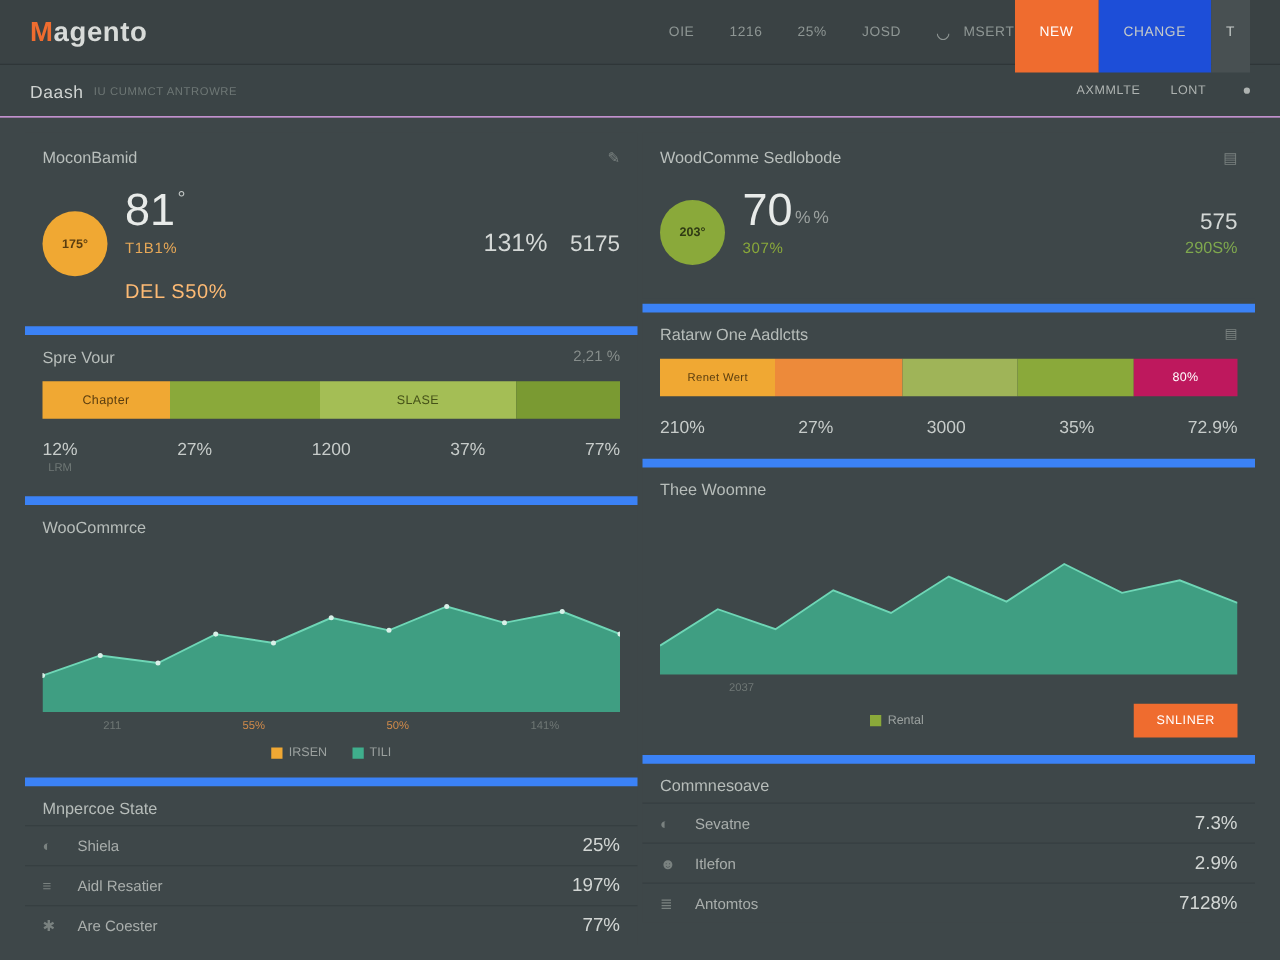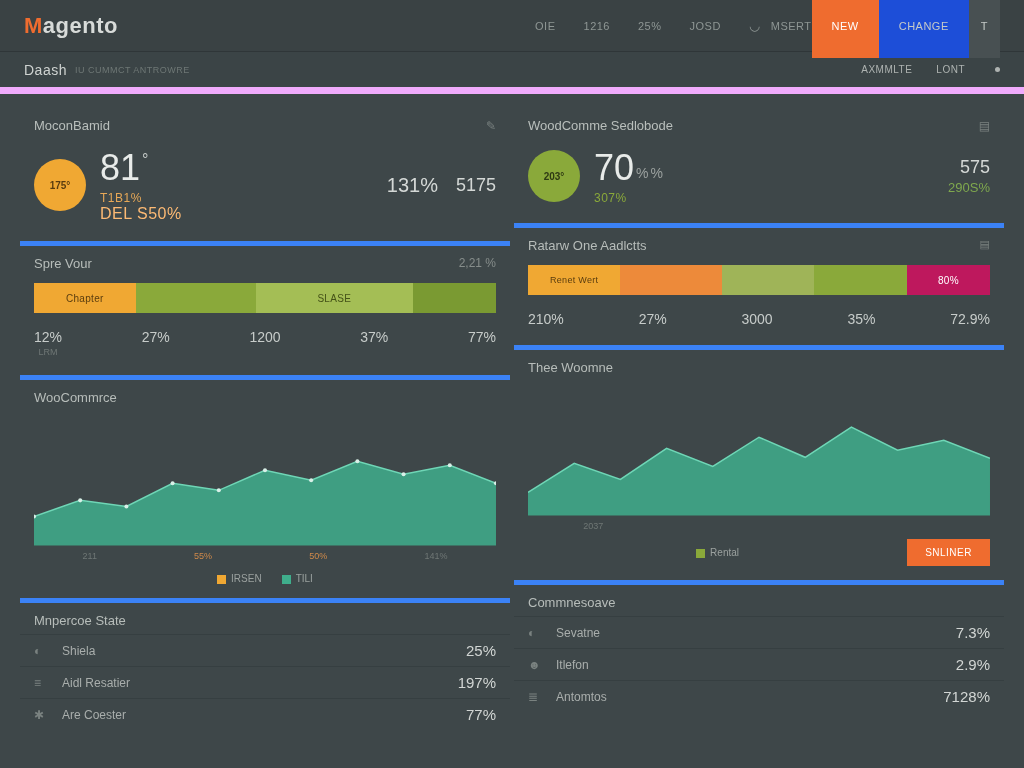--- a/index.html
+++ b/index.html
@@ -8,45 +8,45 @@
 .topbar{height:52px;background:#3a4244;display:flex;align-items:center;padding:0 24px;border-bottom:1px solid #2f3638}
 .logo{font-size:22px;font-weight:600;letter-spacing:.5px}
 .logo .m{color:#ef6c2f}.logo .rest{color:#d8dbd9}
 .topnav{margin-left:auto;display:flex;gap:28px;align-items:center}
 .topnav span{color:#8e9694;font-size:11px;letter-spacing:.5px}
 .topnav .cup{color:#8e9694;font-size:13px;margin-right:-18px}
 .btn{padding:16px 20px;color:#fff;font-size:11px;letter-spacing:.5px;height:64px;display:flex;align-items:center}
 .btn.orange{background:#ef6c2f}
 .btn.grey{background:#1d4ed8;color:#c5cac8}
 .btn.grey2{background:#485052;color:#c5cac8;padding:16px 12px}
-.subbar{height:42px;display:flex;align-items:center;padding:0 24px;border-bottom:7px solid #f0abfc;background:#3b4446}
+.subbar{height:42px;display:flex;align-items:center;padding:0 24px;border-bottom:1px solid #f0abfc;background:#3b4446}
 .subbar .title{color:#cfd3d1;font-size:14px;letter-spacing:.5px}
 .subbar .sub{color:#6e7775;font-size:9px;letter-spacing:.5px;margin-left:8px}
 .subbar-right{margin-left:auto;display:flex;gap:24px;align-items:center;color:#aeb3b1;font-size:10px;letter-spacing:.5px}
 .subbar-right .dot{width:5px;height:5px;border-radius:50%;background:#aeb3b1;margin-left:6px}
 .main{display:flex;flex-wrap:wrap;padding:12px 20px;gap:0}
 .col{width:490px}
 .col:first-child{margin-right:4px}
 .panel{background:#3e4749;margin-bottom:4px}
 .panel-hd{display:flex;align-items:center;padding:12px 14px 8px;color:#b9bfbc;font-size:13px}
 .panel-hd .edit{margin-left:auto;color:#7a8280;font-size:12px}
 .kpi{display:flex;align-items:center;padding:6px 14px 14px;gap:14px}
 .circle{width:52px;height:52px;border-radius:50%;display:flex;align-items:center;justify-content:center;font-size:10px;font-weight:600}
 .circle.orange{background:#f0a833;color:#5a3d0f}
 .circle.green{background:#8aa93a;color:#2f3a14}
 .bignum{font-size:36px;font-weight:300;color:#e8ebe9;display:flex;align-items:flex-start;gap:2px}
 .bignum .deg{font-size:16px;margin-top:4px;color:#c5cac8}
 .bignum .pct{font-size:14px;margin-top:18px;color:#9ba19f}
-.kpi-sub{display:flex;flex-direction:column;gap:0;margin-top:2px}
+.kpi-sub{display:flex;flex-direction:column;gap:20px;margin-top:2px}
 .kpi-sub span:first-child{color:#e7a857;font-size:12px;letter-spacing:.5px}
 .kpi-sub span:last-child{color:#fdba74;font-size:16px;letter-spacing:.5px}
 .kpi .mid{margin-left:auto;color:#d4d8d6;font-size:20px;margin-right:4px}
 .kpi .right{color:#d4d8d6;font-size:18px;text-align:right}
 .kpi .right .g{color:#7fa84e;font-size:13px;display:block;margin-top:2px}
-.sect-hd{display:flex;padding:10px 14px 6px;border-top:5px solid #3b82f6;color:#b7bdba;font-size:13px}
+.sect-hd{display:flex;padding:10px 14px 6px;border-top:7px solid #3b82f6;color:#b7bdba;font-size:13px}
 .sect-hd .r{margin-left:auto;color:#868d8b;font-size:12px}
 .sect-hd .ricon{margin-left:auto;color:#7a8280;font-size:11px}
 .bar{display:flex;height:30px;margin:6px 14px 10px}
 .seg{display:flex;align-items:center;justify-content:center;font-size:10px;color:#fff;letter-spacing:.3px}
 .seg.o{background:#f0a833;color:#5a3d0f}
 .seg.g1{background:#8aa93a}
 .seg.g2{background:#a4be55}
 .seg.g3{background:#7a9a32;color:#d9e5bf}
 .seg.g2b{color:#455218}
 .seg.o2{background:#ed8a3a}

